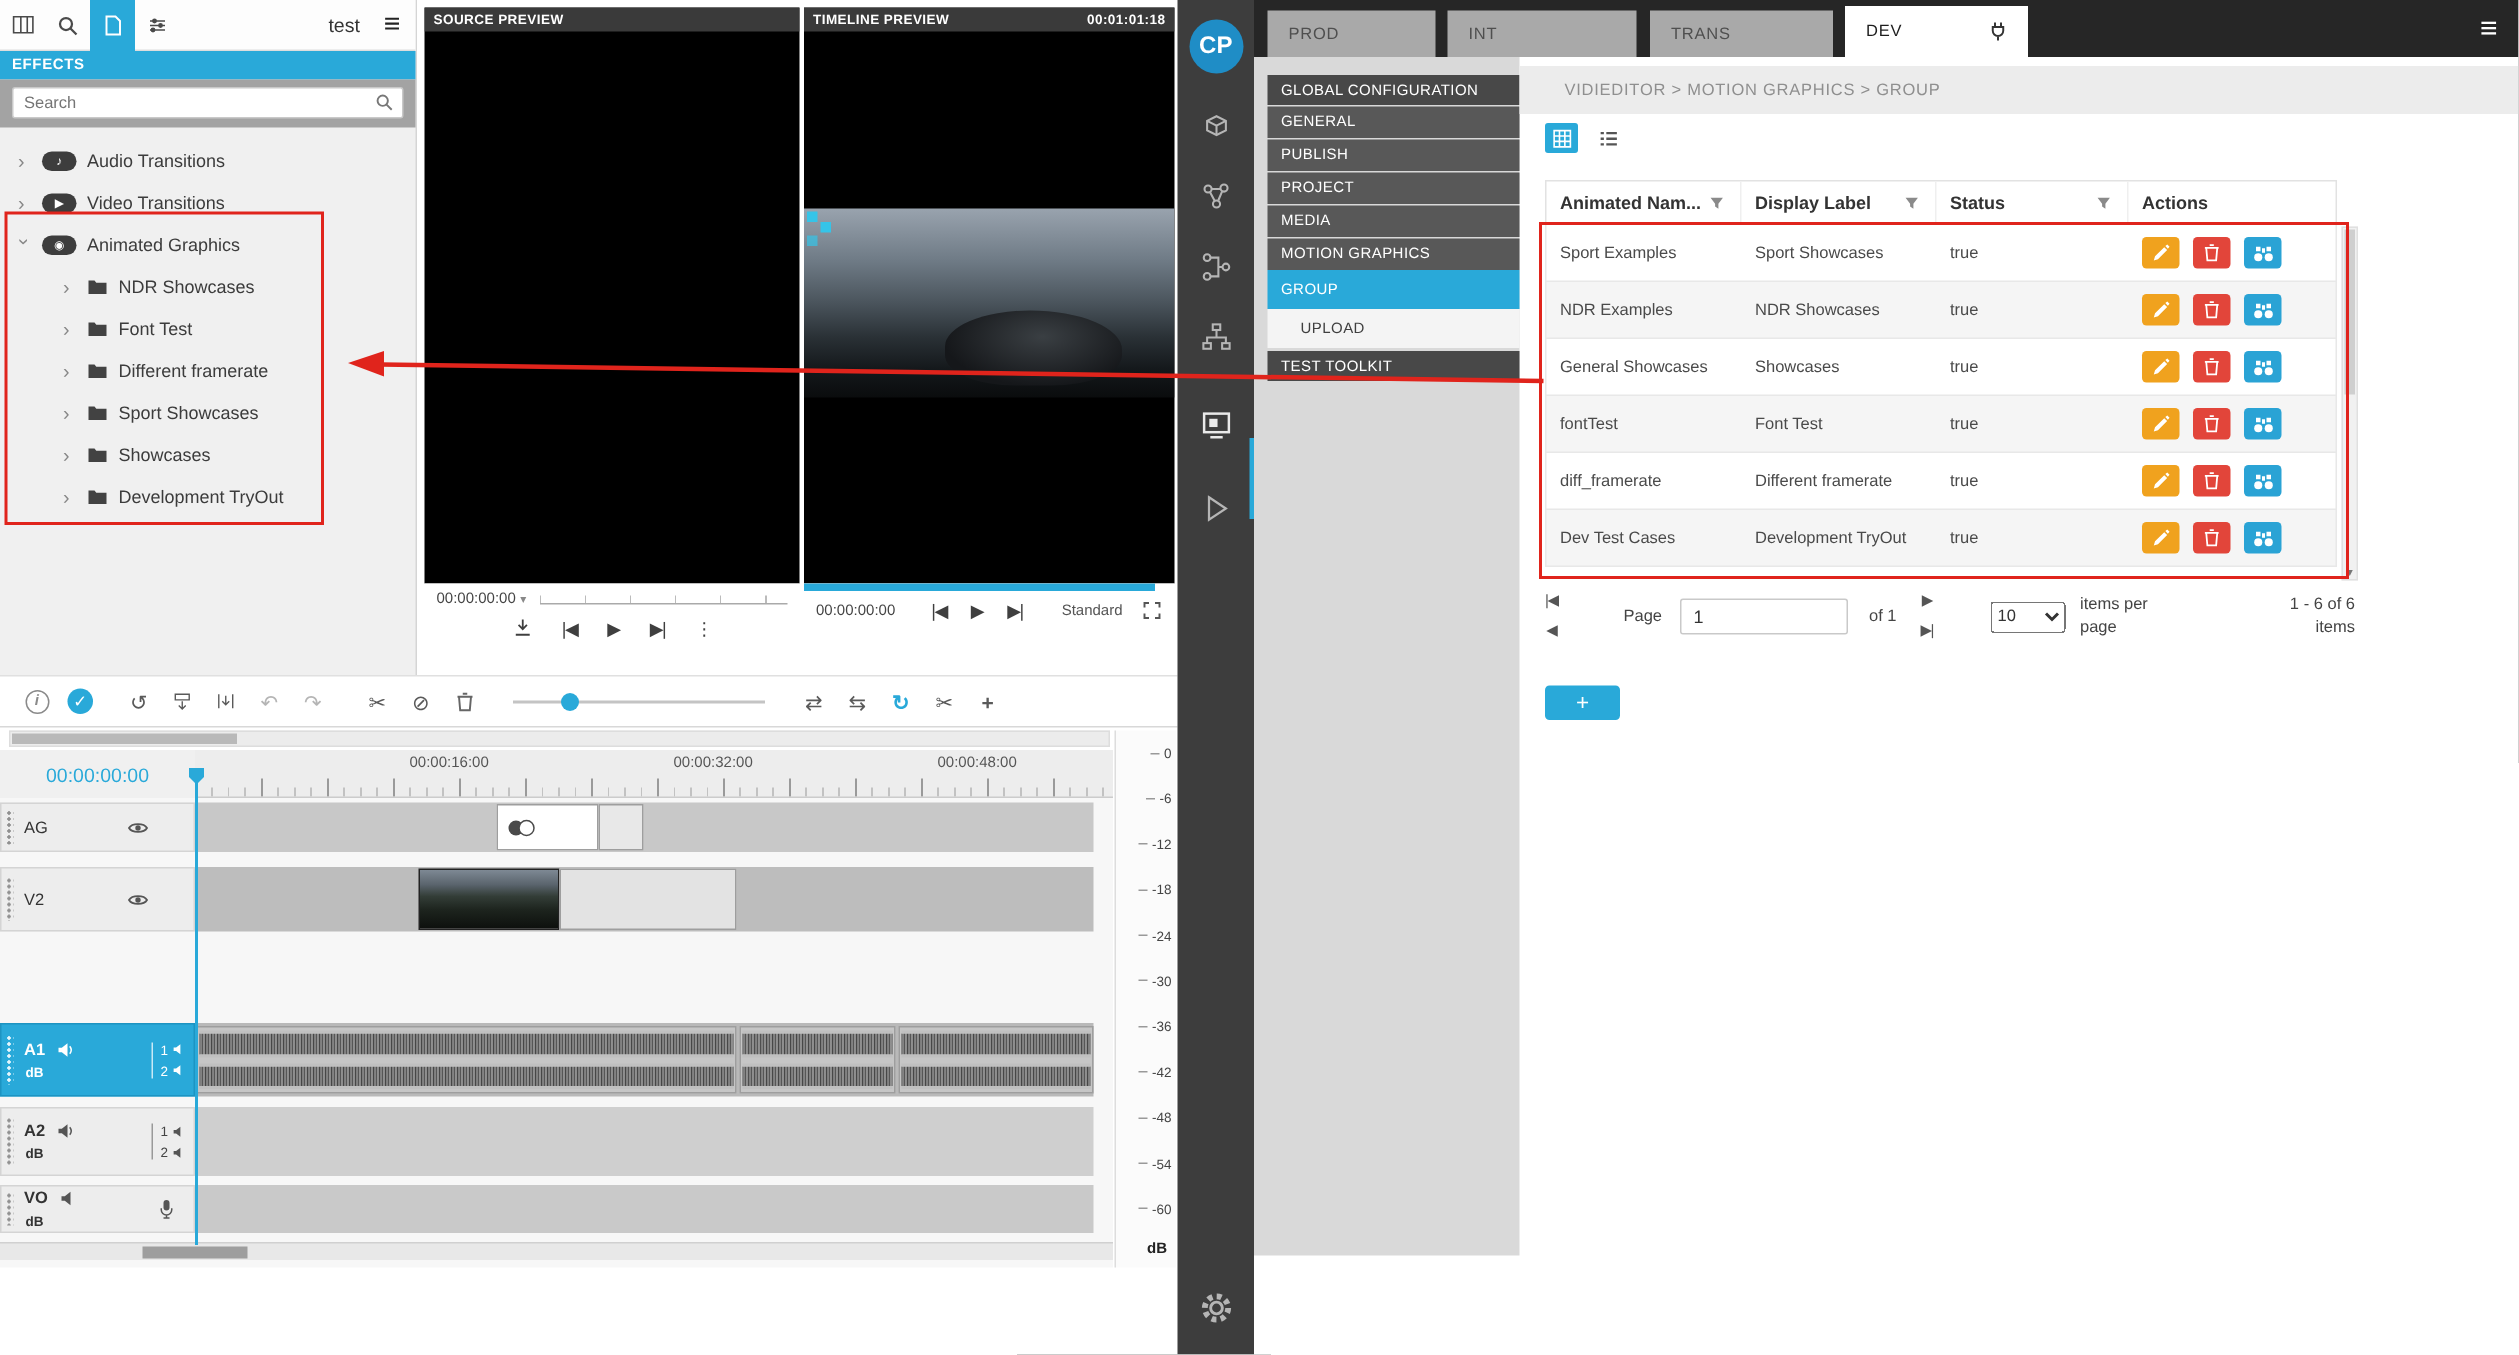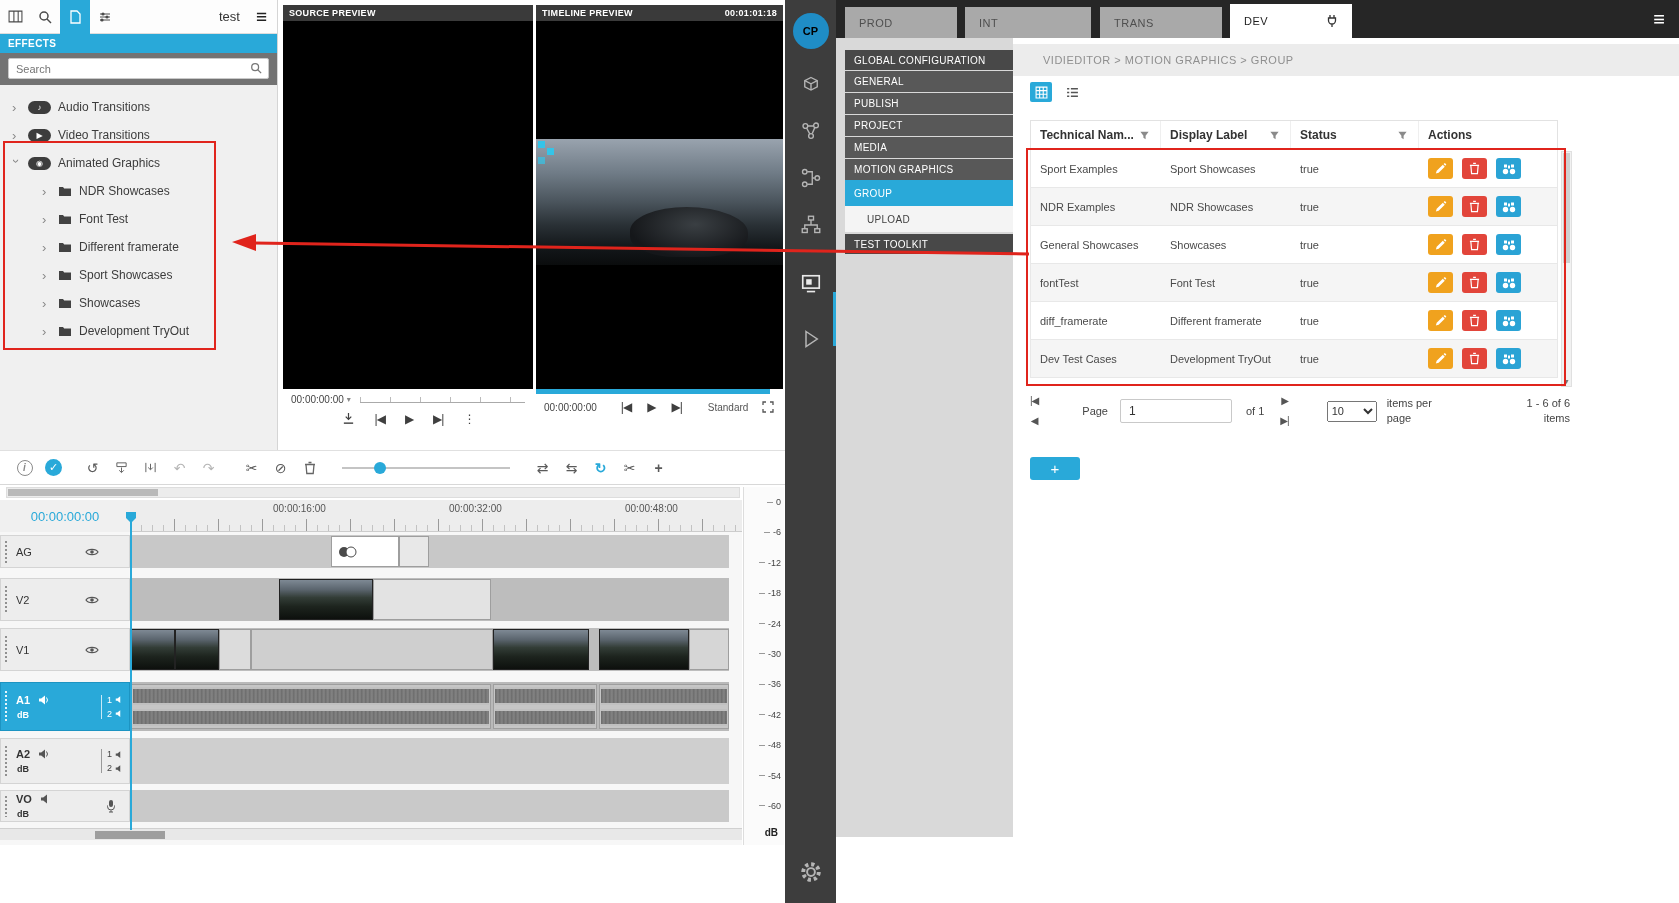--- a/index.html
+++ b/index.html
@@ -11,21 +11,21 @@
   button { font-family:"Liberation Sans", sans-serif; }
 
   
   .effects-col { left:0; top:0; width:278px; height:454px; background:#f0f0f0; border-right:1px solid #d5d5d5; }
   .top-toolbar { display:flex; align-items:center; height:34px; background:#fdfdfd; border-bottom:1px solid #ddd; color:#4a4a4a; }
   .tb-btn { width:30px; height:34px; display:grid; place-items:center; cursor:pointer; }
   .tb-btn.active { background:#29a9d9; color:#fff; }
   .tb-title { margin-left:auto; font-size:13px; color:#333; }
   .tb-menu { margin:0 10px 0 16px; font-size:19px; color:#222; cursor:pointer; line-height:1; }
   .fx-header { height:19px; background:#29a9d9; color:#fff; font-size:10px; font-weight:bold; letter-spacing:.4px; padding:4px 0 0 8px; }
-  .fx-search { padding:5px 8px 6px; background:#737373; position:relative; }
+  .fx-search { padding:5px 8px 6px; background:#a3a3a3; position:relative; }
   .fx-search input { width:100%; height:21px; border:1px solid #c9c9c9; border-radius:2px; font:11px "Liberation Sans",sans-serif; padding:0 24px 0 7px; color:#555; background:#fff; }
   .fx-search .sicon { position:absolute; right:15px; top:9px; color:#777; }
   .tree { padding-top:8px; font-size:12px; color:#3c3c3c; }
   .tree-row { height:28px; display:flex; align-items:center; gap:7px; padding-left:12px; cursor:pointer; }
   .tree-row.child { padding-left:42px; }
   .chev { color:#888; font-size:13px; width:9px; line-height:1; display:inline-block; }
   .chev.open { transform:rotate(90deg); }
   .badge { min-width:23px; height:13px; border-radius:7px; background:#3d3d3d; color:#fff; font-size:8px; display:grid; place-items:center; padding:0 2px; }
 
   
@@ -103,21 +103,21 @@
 
   
   .db-ruler { left:743px; top:487px; width:41px; height:358px; background:#fbfbfb; border-left:1px solid #ddd; font-size:9px; color:#444; }
   .db-col { position:absolute; top:10px; bottom:34px; right:3px; left:4px; display:flex; flex-direction:column; justify-content:space-between; align-items:flex-end; }
   .db-row { display:flex; align-items:center; gap:3px; }
   .db-tick { width:6px; height:1px; background:#999; }
   .db-unit { position:absolute; bottom:7px; right:6px; font-size:10px; font-weight:bold; color:#222; }
 
   
   .side-toolbar { left:785px; top:0; width:51px; height:903px; background:#3d3d3d; display:flex; flex-direction:column; align-items:center; }
-  .avatar { margin-top:13px; width:36px; height:36px; border-radius:50%; background:#1f8dc6; color:#000000; font-size:11px; font-weight:bold; display:grid; place-items:center; }
+  .avatar { margin-top:13px; width:36px; height:36px; border-radius:50%; background:#1f8dc6; color:#ffffff; font-size:16px; font-weight:bold; display:grid; place-items:center; }
   .sbtn { margin-top:27px; color:#b5b5b5; cursor:pointer; }
   .sbtn.active { color:#eaeaea; }
   .accent { position:absolute; right:0; top:292px; width:3px; height:54px; background:#29a9d9; }
   .side-spacer { flex:1; }
   .gears { margin-bottom:18px; color:#b5b5b5; cursor:pointer; }
 
   
   .admin-topbar { left:836px; top:0; width:843px; height:38px; background:#262626; display:flex; align-items:flex-end; }
   .tab { height:31px; font-size:11px; letter-spacing:.5px; display:flex; align-items:center; padding:0 14px; cursor:pointer; background:#a9a9a9; color:#4f4f4f; }
   .t-prod { width:112px; margin-left:9px; }
@@ -432,41 +432,20 @@
               <circle cx="7" cy="5" r="1.8" fill="#555"></circle>
             </svg>
         </span>
       </div>
       <div class="t-body">
         <div class="vclip thumb" style="left:148px; width:94px;"></div>
         <div class="vclip" style="left:242px; width:118px; background:#e3e3e3;"></div>
       </div>
     </div>
 
-    <div class="trackrow" style="top:128px; height:43px;">
-      <div class="t-head">
-        <span class="grip"></span>
-        <span>V1</span>
-        <span class="hicon">
-          <svg width="14" height="10" viewBox="0 0 14 10">
-              <path d="M1 5C3 1.5 11 1.5 13 5 11 8.5 3 8.5 1 5z" fill="none" stroke="#555" stroke-width="1.2"></path>
-              <circle cx="7" cy="5" r="1.8" fill="#555"></circle>
-            </svg>
-        </span>
-      </div>
-      <div class="t-body">
-        <div class="vclip thumb" style="left:0; width:44px;"></div>
-        <div class="vclip thumb" style="left:44px; width:44px;"></div>
-        <div class="vclip" style="left:88px; width:32px; background:#dcdcdc;"></div>
-        <div class="vclip" style="left:120px; width:242px; background:#cfcfcf;"></div>
-        <div class="vclip thumb" style="left:362px; width:96px;"></div>
-        <div class="vclip thumb" style="left:468px; width:90px;"></div>
-        <div class="vclip" style="left:558px; width:40px; background:#d6d6d6;"></div>
-      </div>
-    </div>
 
     <div class="trackrow" style="top:182px; height:49px;">
       <div class="t-head sel">
         <span class="grip"></span>
         <div class="hcol">
           <div class="hrow">
             <span>A1</span>
             <span>
               <svg width="12" height="12" viewBox="0 0 12 12">
                   <path d="M1 4.5v3h2.2L7 10.5v-9L3.2 4.5z" fill="#fff"></path>
@@ -724,21 +703,21 @@
       <button class="vt">
         <svg width="13" height="13" viewBox="0 0 12 12">
             <path d="M1 2.5h2M1 6h2M1 9.5h2M4.5 2.5H11M4.5 6H11M4.5 9.5H11" stroke="#555" stroke-width="1.4"></path>
           </svg>
       </button>
     </div>
 
     <div class="grid-table">
       <div class="g-head">
         <div class="g-hcell">
-          <span>Technical Nam...</span>
+          <span>Animated Nam...</span>
           <svg width="11" height="11" viewBox="0 0 12 12">
               <path d="M1.5 2h9L7.2 6.4V10L4.8 8.4V6.4z" fill="#8a8a8a"></path>
             </svg>
         </div>
         <div class="g-hcell">
           <span>Display Label</span>
           <svg width="11" height="11" viewBox="0 0 12 12">
               <path d="M1.5 2h9L7.2 6.4V10L4.8 8.4V6.4z" fill="#8a8a8a"></path>
             </svg>
         </div>

